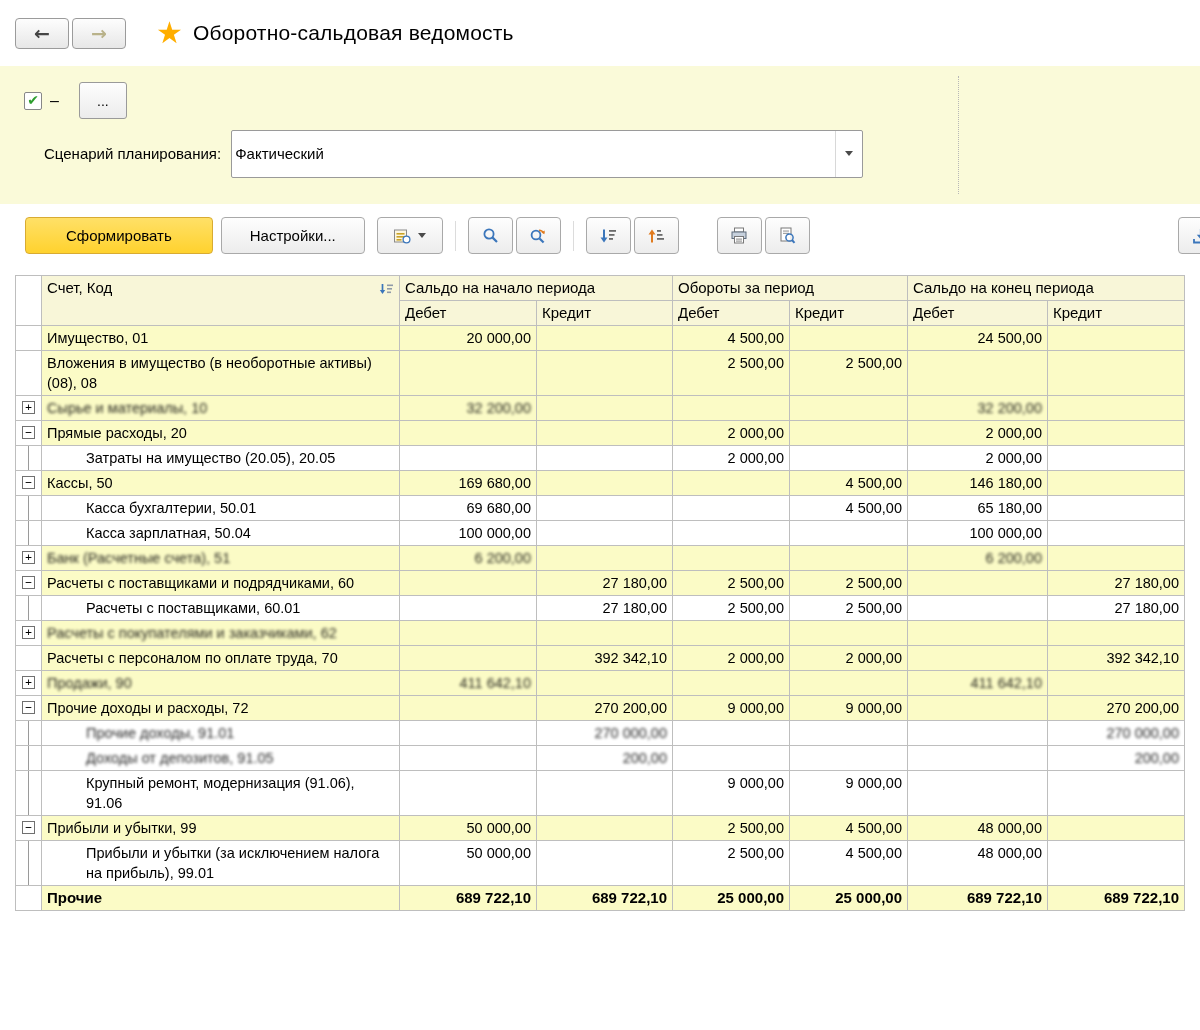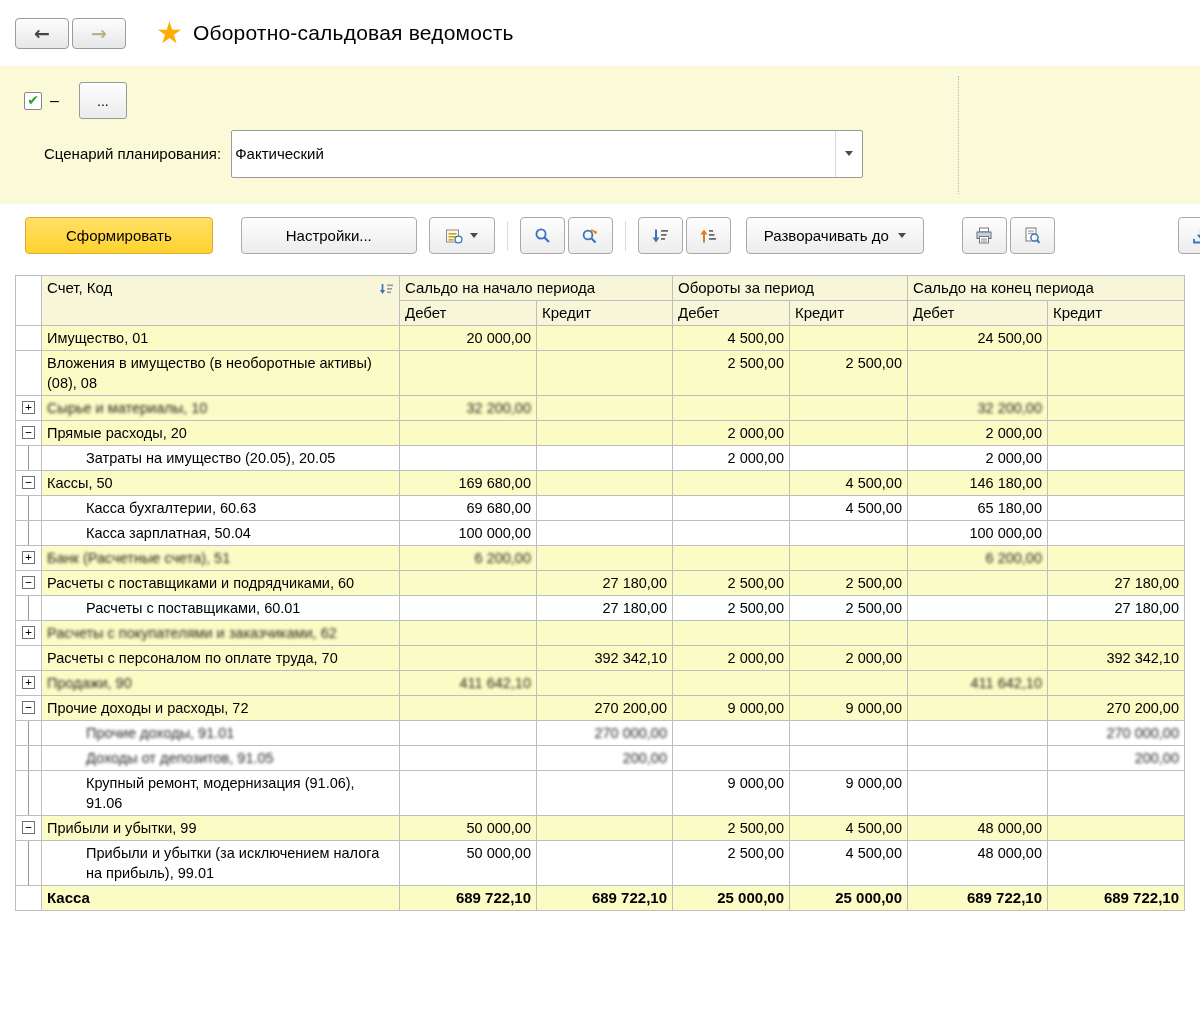--- a/index.html
+++ b/index.html
@@ -51,21 +51,21 @@
   .show-currency { position:absolute; left:43px; top:8px; }
   .org-row { position:absolute; left:0; top:62px; display:flex; align-items:center; gap:14px; }
 
   
   .toolbar { position:relative; display:flex; align-items:center; padding:13px 0 13px 25px; background:#fff; }
   .btn { height:37px; border:1px solid #a9a9a9; border-radius:4px;
     background:linear-gradient(#fefefe,#ececec); font:15px "Liberation Sans", sans-serif;
     cursor:pointer; display:inline-flex; align-items:center; justify-content:center; color:#000; }
   .btn.generate { background:linear-gradient(#ffe067,var(--accent-gold,#FFD22E));
     border-color:#d8ab32; padding:0 40px; }
-  .btn.settings { padding:0 44px; margin-left:28px; }
+  .btn.settings { padding:0 28px; margin-left:8px; }
   .btn.iconbtn { width:45px; }
   .btn.variants { width:66px; gap:7px; margin-left:12px; }
   .tsep { width:1px; height:30px; background:#dcdcdc; margin:0 12px; }
   .pairgap { margin-left:3px; }
   .btn.expandto { margin-left:15px; padding:0 17px; gap:9px; }
   .printgroup { margin-left:38px; display:flex; gap:3px; }
   .btn.savebtn { position:absolute; left:1178px; top:13px; width:46px; }
 
   
   .report-area { padding:8px 0 0 15px; }
@@ -169,24 +169,20 @@
     </button>
     <button class="btn iconbtn pairgap">
       <svg width="18" height="16" viewBox="0 0 18 16">
         <line x1="5" y1="14.5" x2="5" y2="5" stroke="#E07B1F" stroke-width="2"></line>
         <path d="M1.5 6.5 L5 1.5 L8.5 6.5 Z" fill="#E07B1F"></path>
         <rect x="10" y="2" width="4" height="1.8" fill="#6b6b6b"></rect>
         <rect x="10" y="6" width="5.5" height="1.8" fill="#6b6b6b"></rect>
         <rect x="10" y="10" width="7" height="1.8" fill="#6b6b6b"></rect>
       </svg>
     </button>
-    <button class="btn expandto">
-      <span>Разворачивать до</span>
-      <span class="tri"></span>
-    </button>
     <div class="printgroup">
       <button class="btn iconbtn">
         <svg width="18" height="17" viewBox="0 0 18 17">
           <rect x="4.5" y="1" width="9" height="4" fill="#fff" stroke="#787878"></rect>
           <rect x="2" y="5" width="14" height="6.5" fill="#c7d1dd" stroke="#5f6d7d"></rect>
           <rect x="4.5" y="9.5" width="9" height="6.5" fill="#fff" stroke="#787878"></rect>
           <rect x="6" y="11.5" width="6" height="1.2" fill="#9a9a9a"></rect>
           <rect x="6" y="13.5" width="6" height="1.2" fill="#9a9a9a"></rect>
         </svg>
       </button>
@@ -306,21 +302,21 @@
             <td class="account">Кассы, 50</td>
             <td class="num">169 680,00</td>
             <td class="num"></td>
             <td class="num"></td>
             <td class="num">4 500,00</td>
             <td class="num">146 180,00</td>
             <td class="num"></td>
           </tr>
           <tr class="detail">
             <td class="gutter line"></td>
-            <td class="account lvl1">Касса бухгалтерии, 60.63</td>
+            <td class="account lvl1">Касса бухгалтерии, 50.01</td>
             <td class="num">69 680,00</td>
             <td class="num"></td>
             <td class="num"></td>
             <td class="num">4 500,00</td>
             <td class="num">65 180,00</td>
             <td class="num"></td>
           </tr>
           <tr class="detail">
             <td class="gutter line"></td>
             <td class="account lvl1">Касса зарплатная, 50.04</td>
@@ -458,21 +454,21 @@
             <td class="account lvl1">Прибыли и убытки (за исключением налога на прибыль), 99.01</td>
             <td class="num">50 000,00</td>
             <td class="num"></td>
             <td class="num">2 500,00</td>
             <td class="num">4 500,00</td>
             <td class="num">48 000,00</td>
             <td class="num"></td>
           </tr>
           <tr class="total">
             <td class="gutter"></td>
-            <td class="account">Касса</td>
+            <td class="account">Прочие</td>
             <td class="num">689 722,10</td>
             <td class="num">689 722,10</td>
             <td class="num">25 000,00</td>
             <td class="num">25 000,00</td>
             <td class="num">689 722,10</td>
             <td class="num">689 722,10</td>
           </tr>
         </tbody>
     </table>
   </div>

